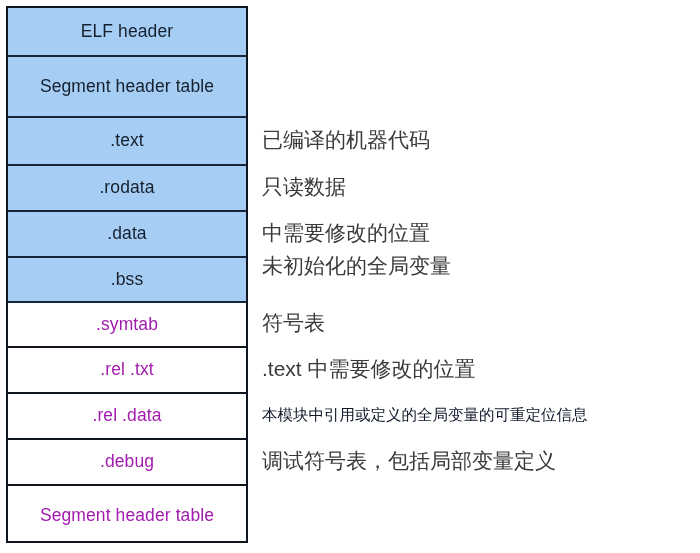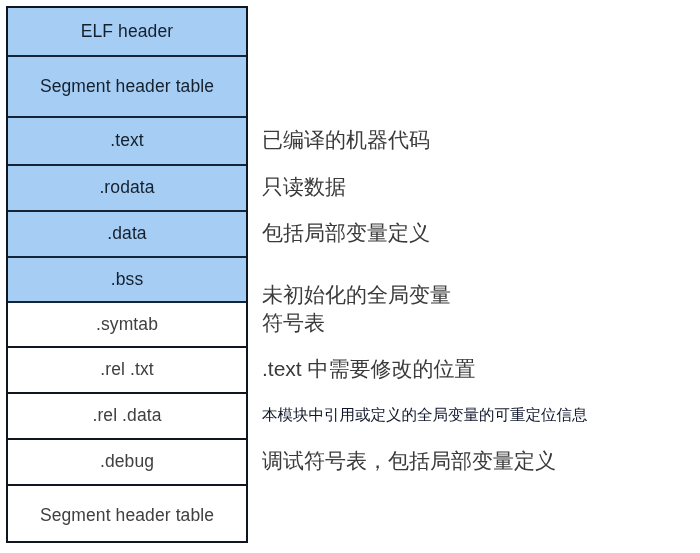--- a/index.html
+++ b/index.html
@@ -47,21 +47,21 @@
     border-bottom: none;
   }
   .row.shaded {
     background: #a6cdf3;
     border-bottom-color: #16243a;
   }
 
   .row-label {
     font-size: 17.5px;
     line-height: 1;
-    color: #404040;
+    color: #a21caf;
     letter-spacing: 0.1px;
     white-space: nowrap;
   }
   .row.shaded .row-label {
     color: #15202e;
   }
 
   
   .annotation {
     position: absolute;
@@ -112,19 +112,19 @@
       </div>
       <div class="row" style="height: 46px;">
         <span class="row-label">.debug</span>
       </div>
       <div class="row" style="height: 59px;">
         <span class="row-label">Segment header table</span>
       </div>
     </div>
 <div class="annotation" style="top: 116px; height: 48px;">已编译的机器代码</div>
     <div class="annotation" style="top: 164px; height: 46px;">只读数据</div>
-    <div class="annotation" style="top: 210px; height: 46px;">包括局部变量定义</div>
-    <div class="annotation" style="top: 273px; height: 45px;">未初始化的全局变量</div>
+    <div class="annotation" style="top: 210px; height: 46px;">中需要修改的位置</div>
+    <div class="annotation" style="top: 244px; height: 45px;">未初始化的全局变量</div>
     <div class="annotation" style="top: 301px; height: 45px;">符号表</div>
     <div class="annotation" style="top: 346px; height: 46px;">.text 中需要修改的位置</div>
     <div class="annotation small" style="top: 392px; height: 46px;">本模块中引用或定义的全局变量的可重定位信息</div>
     <div class="annotation" style="top: 438px; height: 46px;">调试符号表，包括局部变量定义</div>
   </div>
 
 </body></html>

